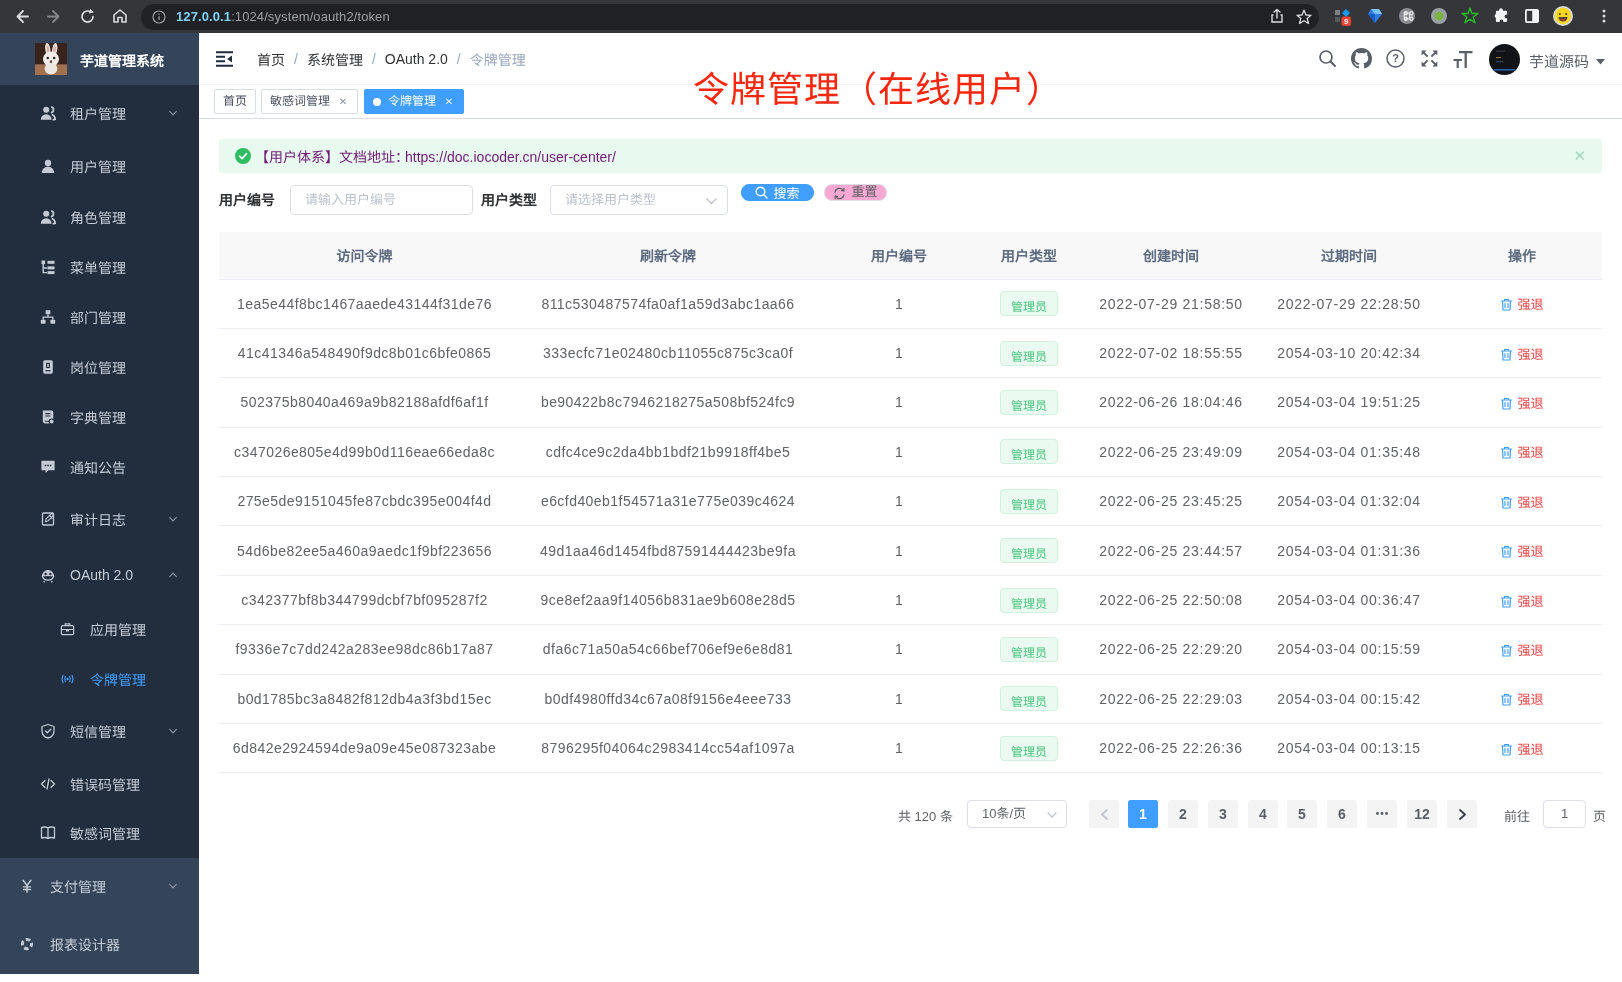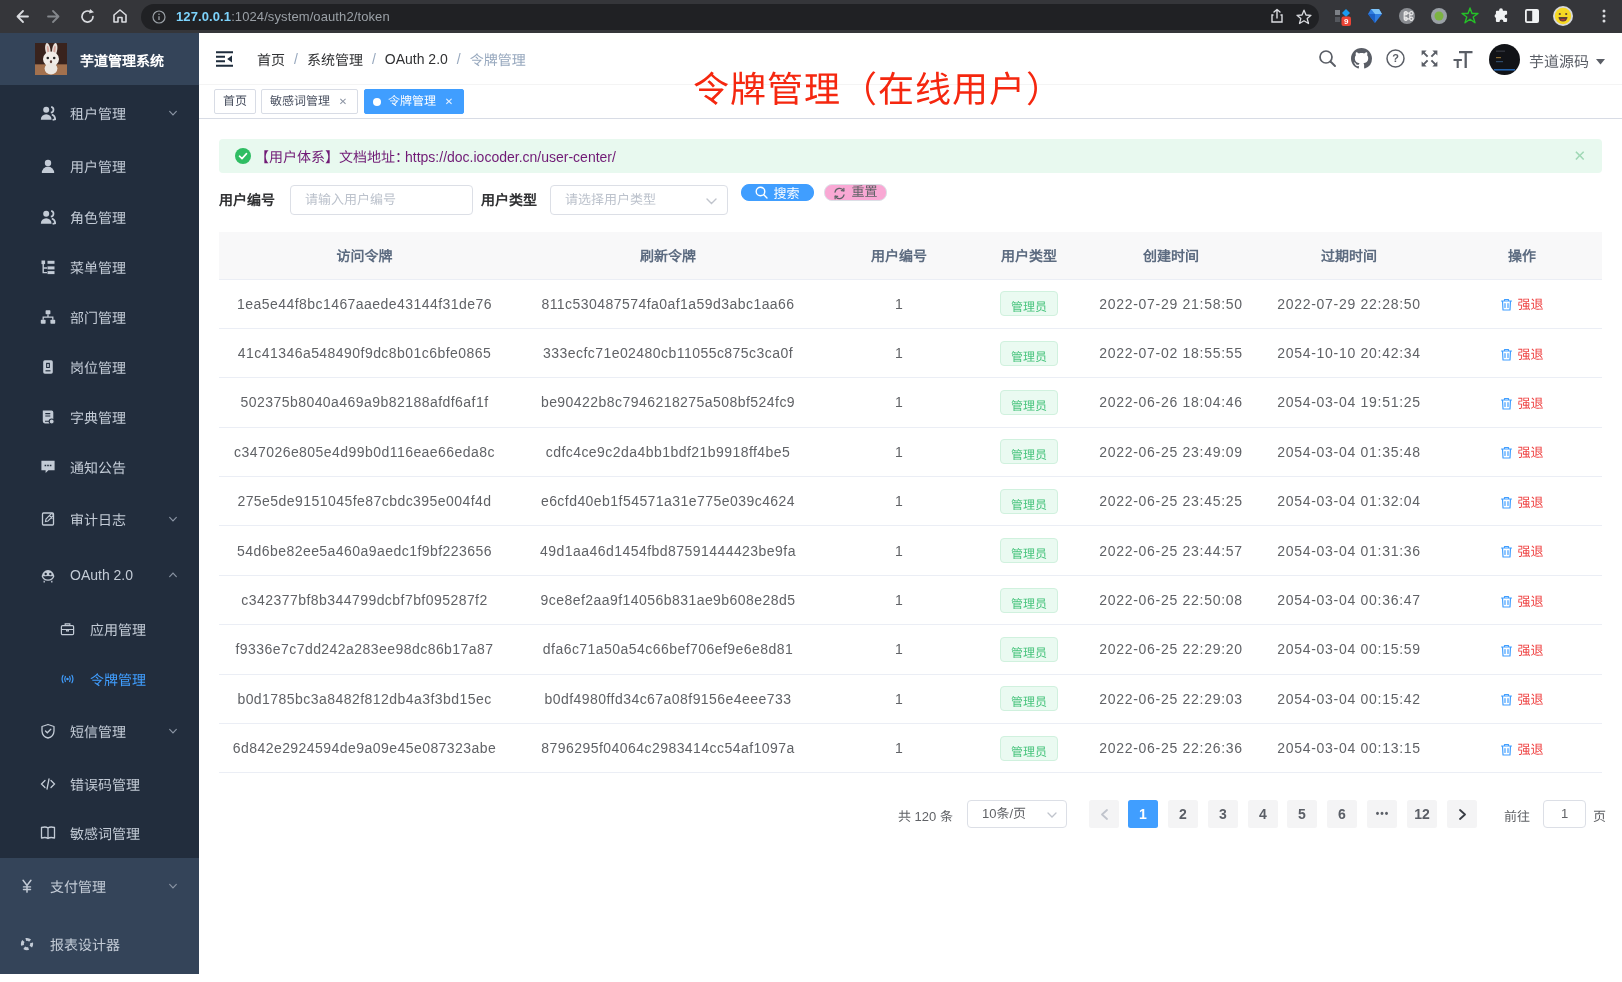--- a/index.html
+++ b/index.html
@@ -445,21 +445,21 @@
             <td><span class="qt"><svg style="display:inline-block;vertical-align:-2px;margin-right:4px" width="13" height="13" viewBox="0 0 13 13">
                   <path d="M1.5 3 H11.5 M4.5 3 V1.5 H8.5 V3 M2.5 3 L3 12 H10 L10.5 3 M5 5.5 V9.5 M8 5.5 V9.5" stroke="#409eff" stroke-width="1.2" fill="none" stroke-linecap="round" stroke-linejoin="round"></path>
                 </svg>强退</span></td>
           </tr>
           <tr>
             <td>41c41346a548490f9dc8b01c6bfe0865</td>
             <td>333ecfc71e02480cb11055c875c3ca0f</td>
             <td>1</td>
             <td><span class="tag-green">管理员</span></td>
             <td>2022-07-02 18:55:55</td>
-            <td>2054-10-10 20:42:34</td>
+            <td>2054-03-10 20:42:34</td>
             <td><span class="qt"><svg style="display:inline-block;vertical-align:-2px;margin-right:4px" width="13" height="13" viewBox="0 0 13 13">
                   <path d="M1.5 3 H11.5 M4.5 3 V1.5 H8.5 V3 M2.5 3 L3 12 H10 L10.5 3 M5 5.5 V9.5 M8 5.5 V9.5" stroke="#409eff" stroke-width="1.2" fill="none" stroke-linecap="round" stroke-linejoin="round"></path>
                 </svg>强退</span></td>
           </tr>
           <tr>
             <td>502375b8040a469a9b82188afdf6af1f</td>
             <td>be90422b8c7946218275a508bf524fc9</td>
             <td>1</td>
             <td><span class="tag-green">管理员</span></td>
             <td>2022-06-26 18:04:46</td>

